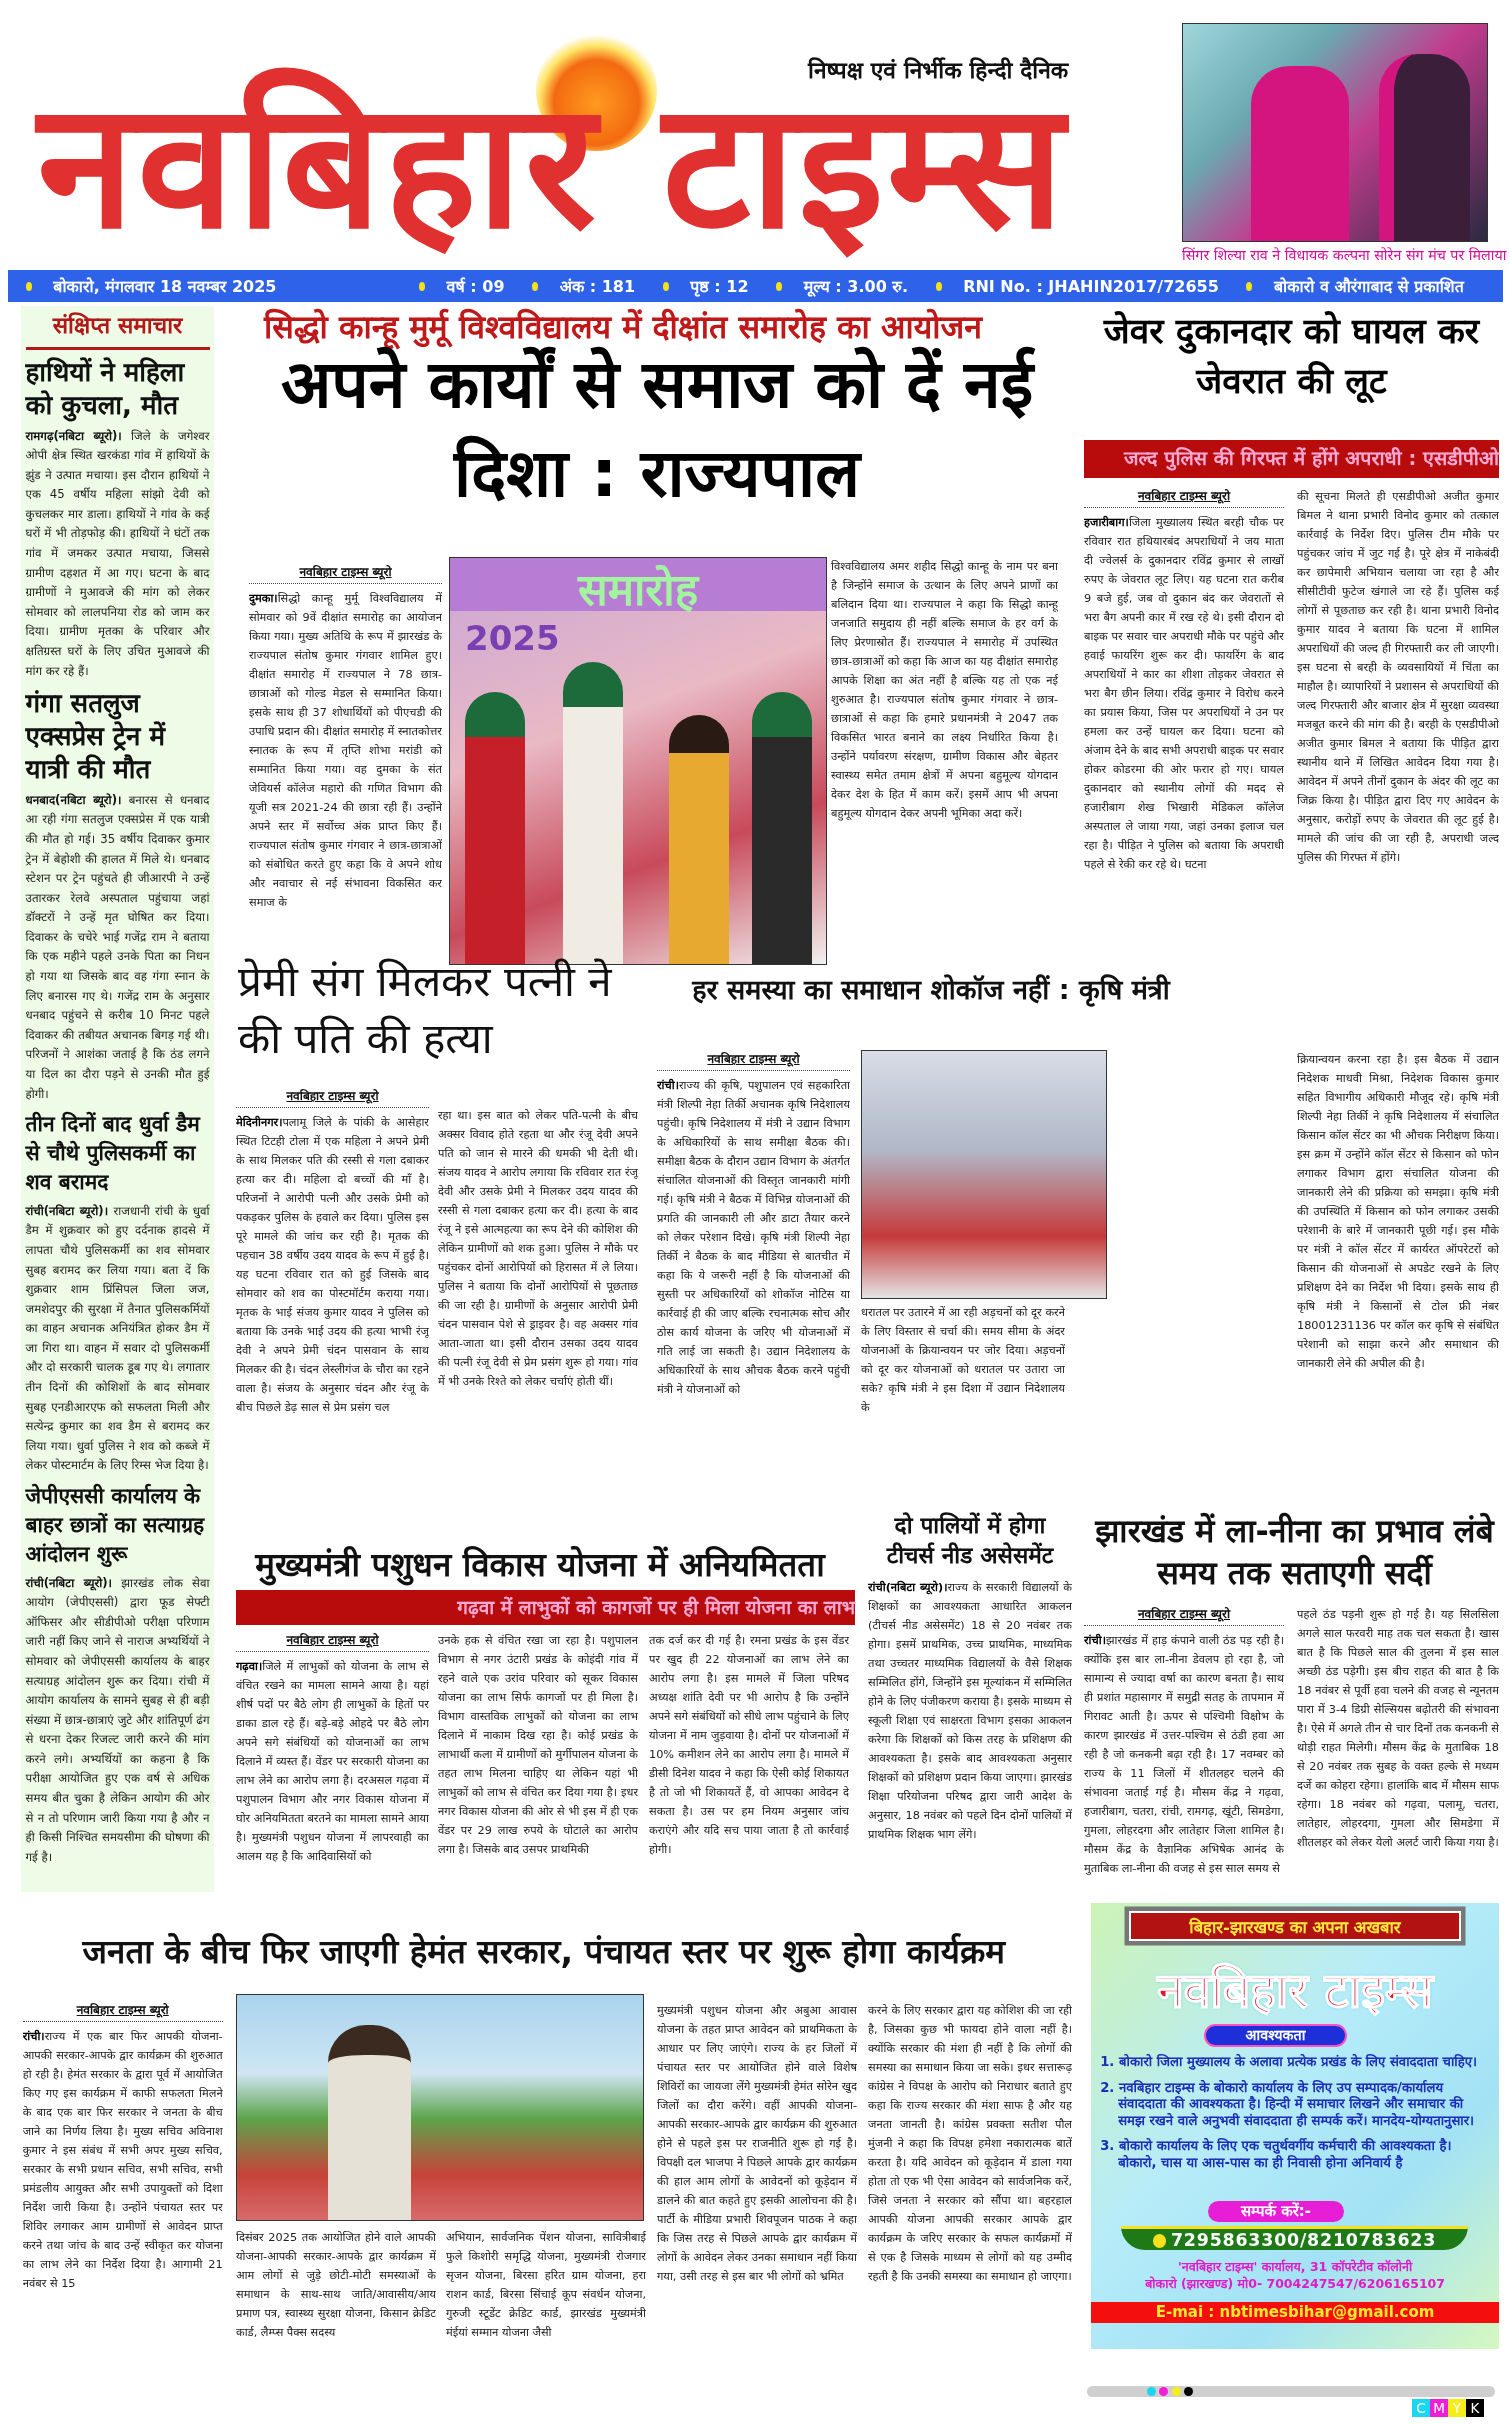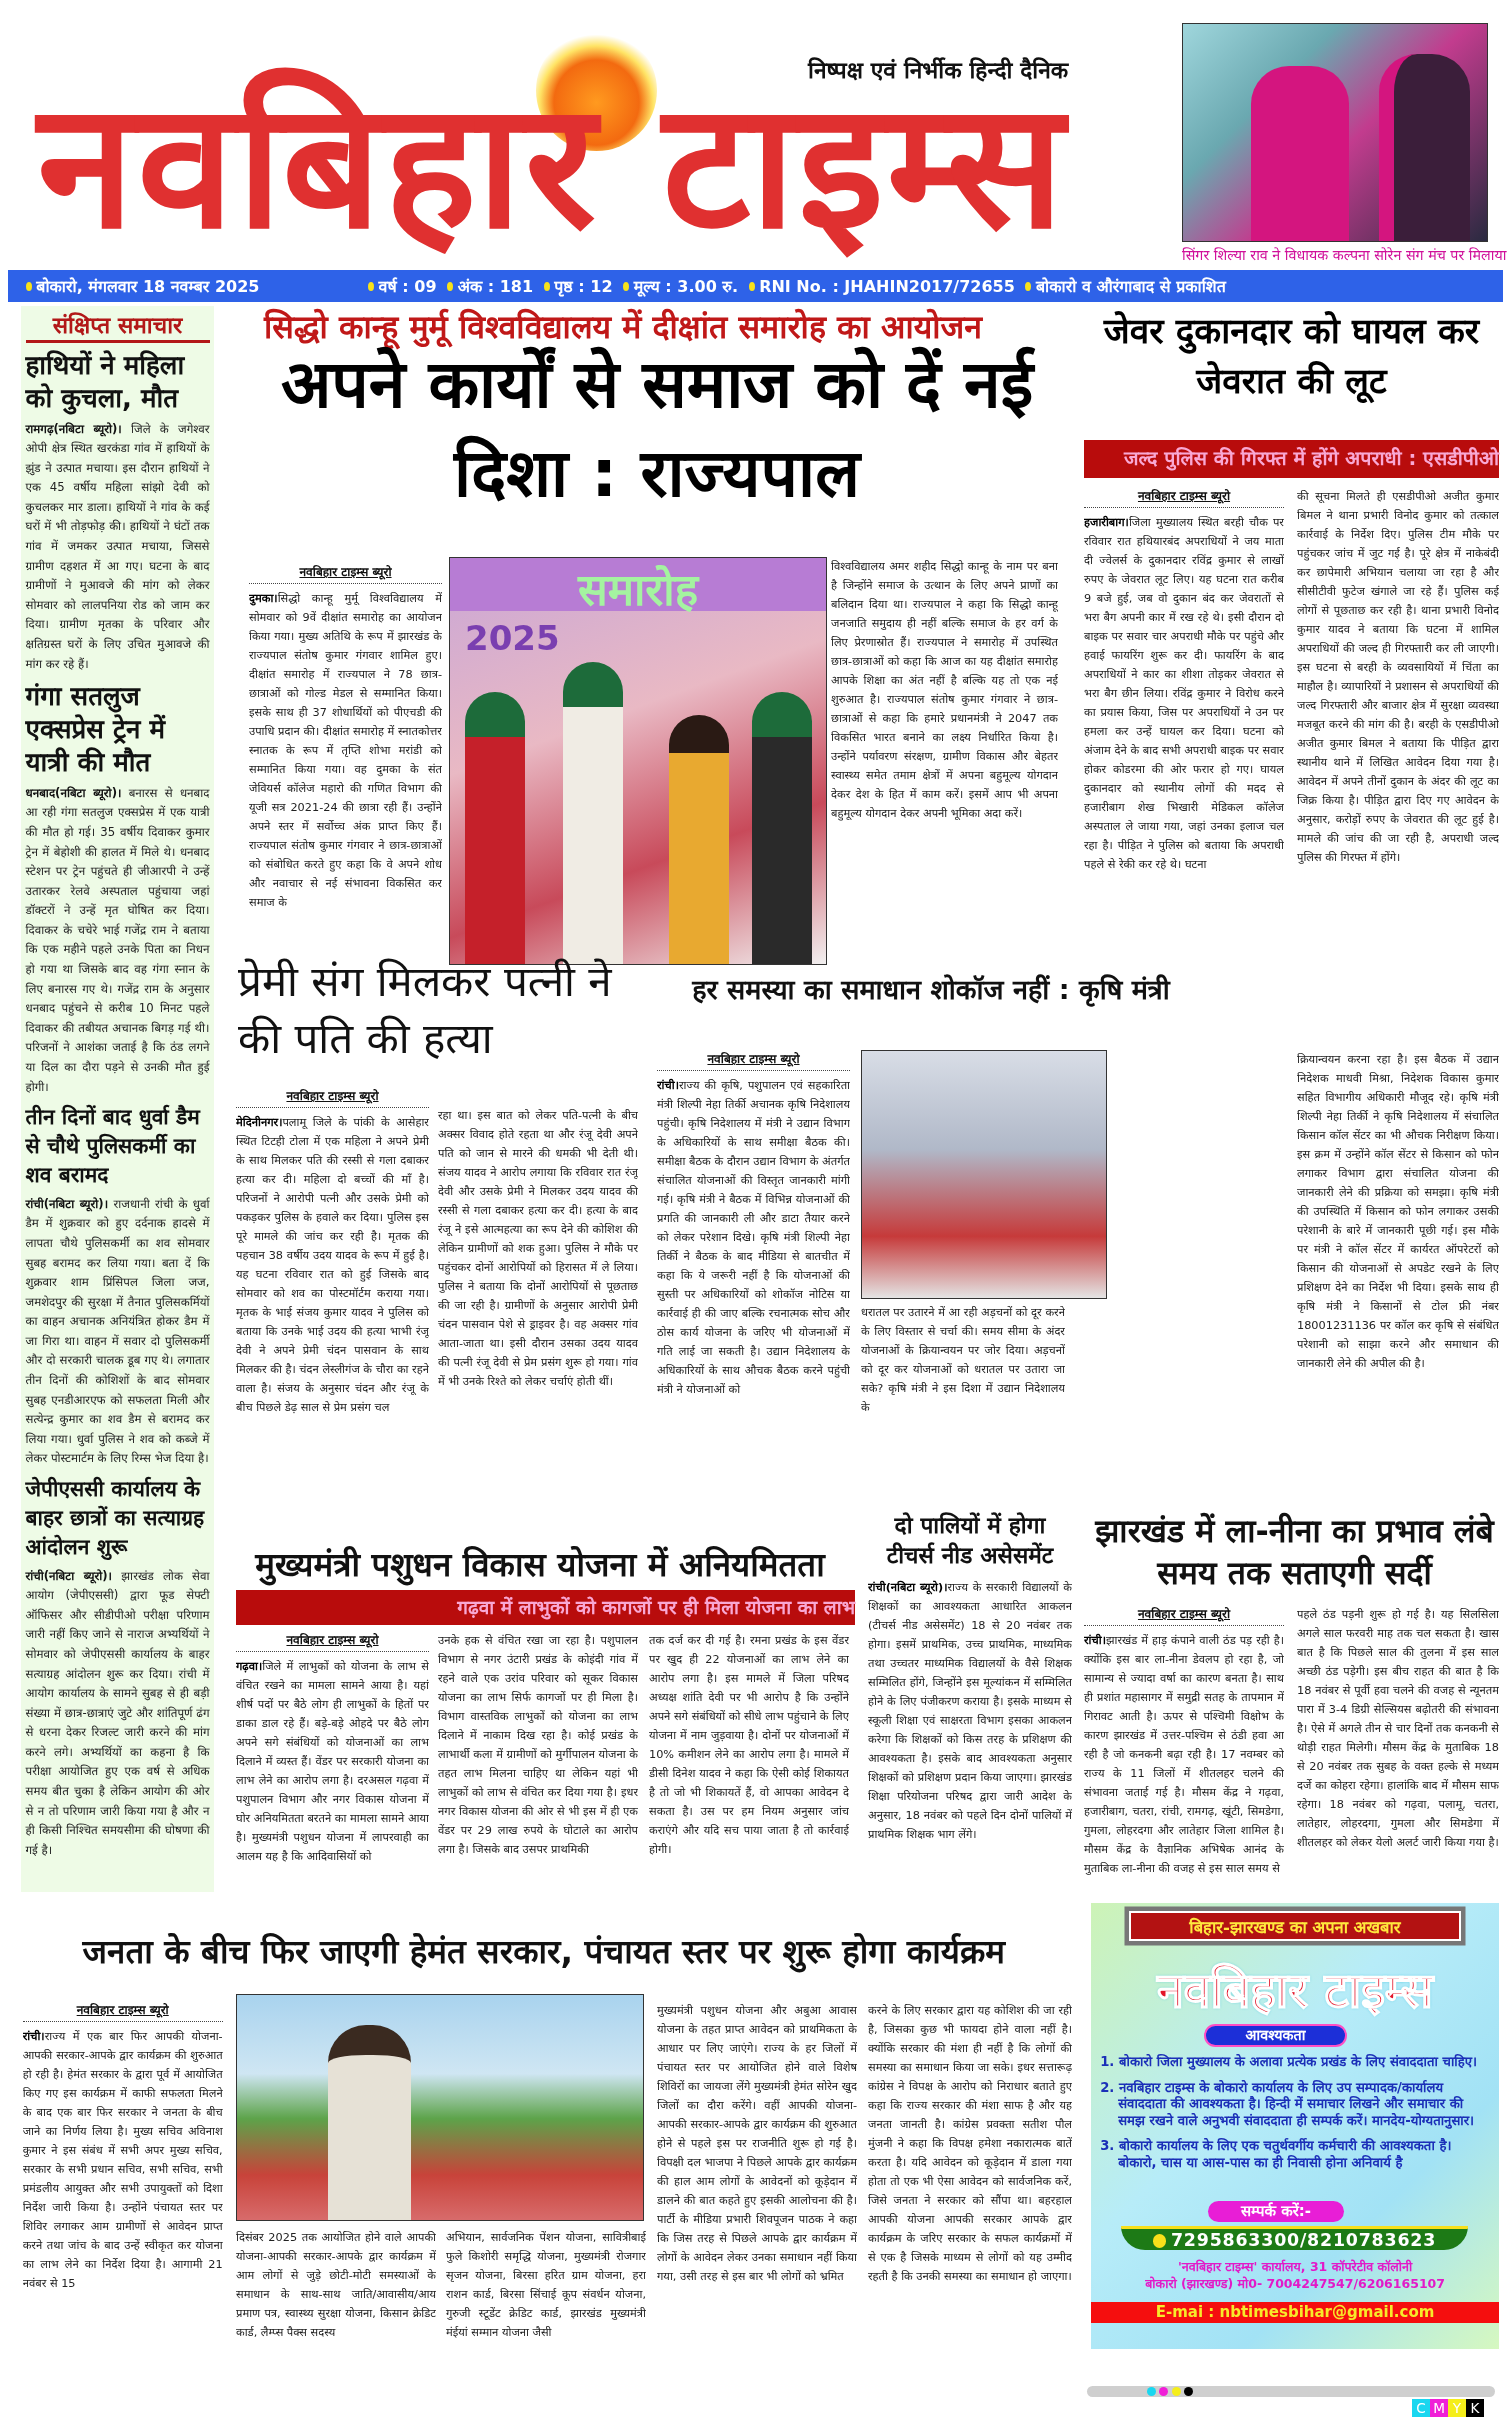--- a/index.html
+++ b/index.html
@@ -6,26 +6,26 @@
   body { width: 1510px; height: 2426px; background: #ffffff; font-family: "DejaVu Sans", sans-serif; color: #111; position: relative; overflow: hidden; }
   .abs { position: absolute; }
   .masthead-title { left: 30px; top: 15px; width: 1148px; height: 249px; }
   .logo-text { position: absolute; left: 7.6px; top: 60px; font-family: "DejaVu Sans", sans-serif; font-weight: bold; font-size: 174px; line-height: 181px; color: #e03030; letter-spacing: 3px; white-space: nowrap; }
   .sun { position: absolute; left: 506px; top: 15px; width: 121px; height: 121px; border-radius: 50%; background: radial-gradient(circle at 50% 60%, #ff9a1f 0%, #f36a10 45%, rgba(255,210,0,0.6) 60%, rgba(255,255,255,0) 72%); }
   .tagline { position: absolute; left: 778px; top: 39px; font-size: 22.7px; font-weight: bold; color: #111; white-space: nowrap; }
   .top-photo { left: 1182px; top: 22.7px; width: 306px; height: 219px; border: 1.5px solid #3ec6d8; background: linear-gradient(135deg, #9fd6dc 0%, #6aa8b0 30%, #c23c8e 55%, #2a2a40 100%); overflow: hidden; }
   .top-photo .fig1 { position: absolute; left: 68px; top: 42px; width: 98px; height: 181px; background: #d4157f; border-radius: 38px 38px 0 0; }
   .top-photo .fig2 { position: absolute; left: 196px; top: 30px; width: 91px; height: 189px; background: #3b1e3a; border-radius: 38px 38px 0 0; border-left: 15px solid #d4157f; }
   .photo-caption { left: 1182px; top: 245px; width: 306px; font-size: 14.3px; color: #d0109a; white-space: nowrap; text-align: center; }
-  .info-bar { left: 7.6px; top: 270px; width: 1495px; height: 32px; background: #2e62e8; color: #fff; font-size: 16px; font-weight: bold; display: flex; align-items: center; padding: 0 7.6px; white-space: nowrap; }
+  .info-bar { left: 7.6px; top: 270px; width: 1495px; height: 32px; background: #2e62e8; color: #fff; font-size: 16px; font-weight: bold; display: flex; align-items: center; padding: 0 7.6px; white-space: nowrap; gap: 17px; }
   .info-bar .dot { display: inline-block; width: 6px; height: 9px; border-radius: 50%; background: #f7e21a; margin: 0 4.5px 0 10.6px; }
   .info-bar .gap { width: 98px; }
 
   .left-col { left: 21px; top: 306px; width: 193px; height: 1586px; background: #eefbe6; padding: 3px 4.5px; overflow: hidden; }
-  .brief-head { font-size: 22.7px; font-weight: bold; color: #b21818; text-align: center; border-bottom: 3.8px solid #b21818; padding-bottom: 0; margin-bottom: 4.5px; }
+  .brief-head { font-size: 22.7px; font-weight: bold; color: #b21818; text-align: center; border-bottom: 3.8px solid #b21818; padding-bottom: 7px; margin-bottom: 4.5px; }
   .brief-title { font-size: 26px; font-weight: bold; line-height: 33px; color: #111; margin: 6px 0 4.5px; }
   .brief-title.cond { font-size: 21px; line-height: 29px; }
   .brief-body { font-size: 11.7px; line-height: 19.6px; text-align: justify; color: #222; }
   .brief-body b { color: #111; }
 
   .kicker-red { left: 264px; top: 304px; font-size: 32px; color: #c01818; font-weight: bold; white-space: nowrap; }
   .lead-head { left: 249px; top: 340px; width: 816px; font-size: 66px; font-weight: bold; line-height: 89px; color: #000; text-align: center; }
   .byline { font-size: 12px; font-weight: bold; text-align: center; border-bottom: 1.5px dotted #444; padding-bottom: 3px; margin-bottom: 4.5px; text-decoration: underline; }
   .col-text { font-size: 11.3px; line-height: 19px; text-align: justify; color: #222; overflow: hidden; }
   .col-text b { color: #000; }

